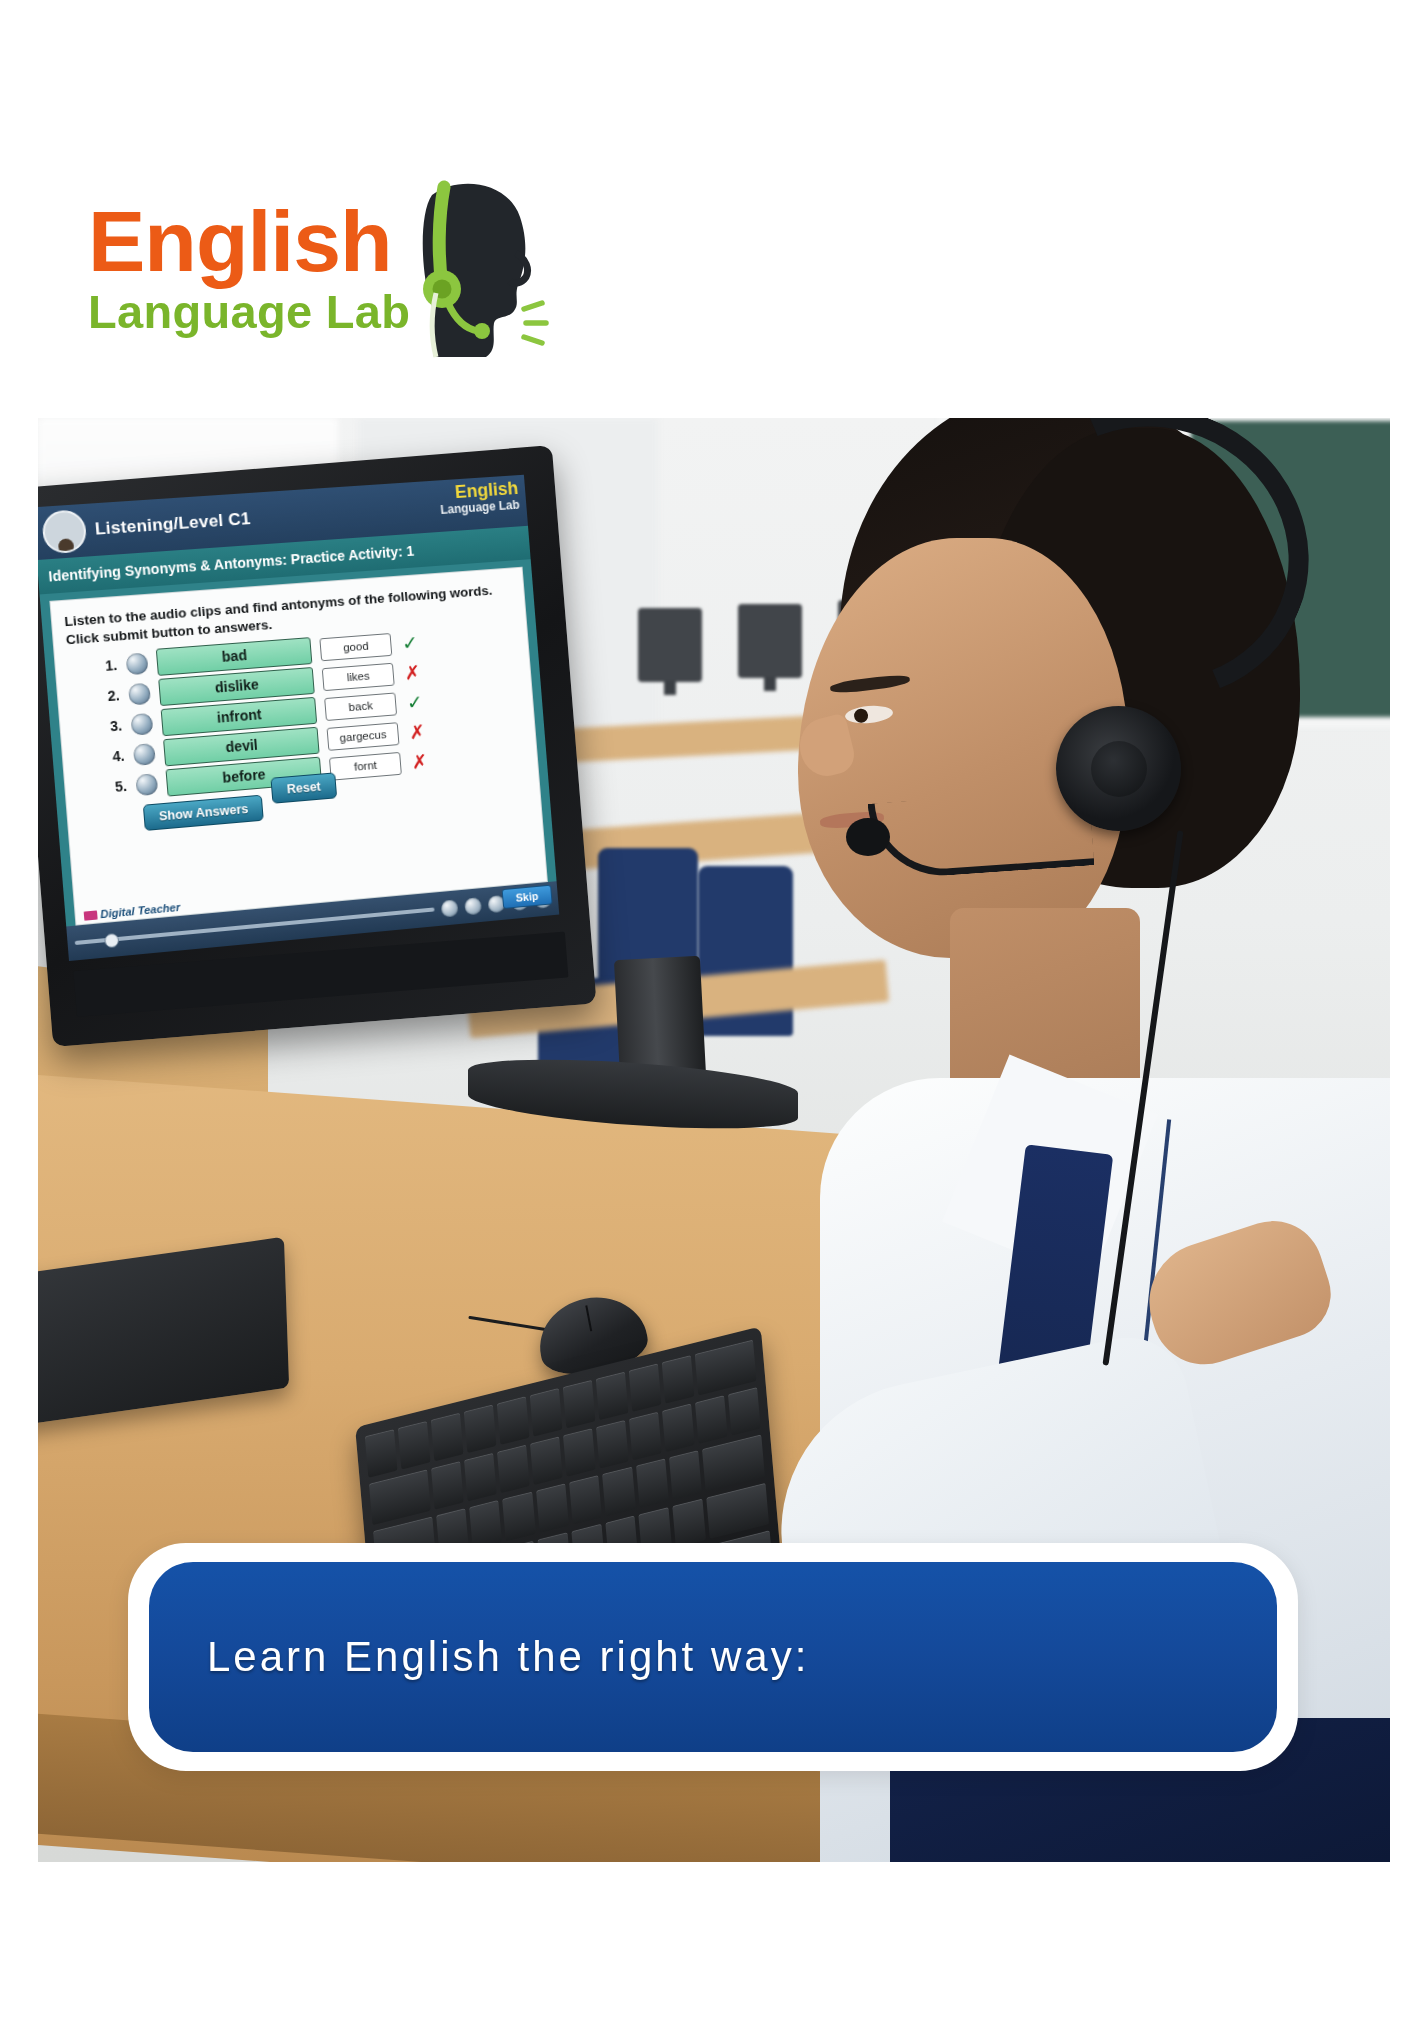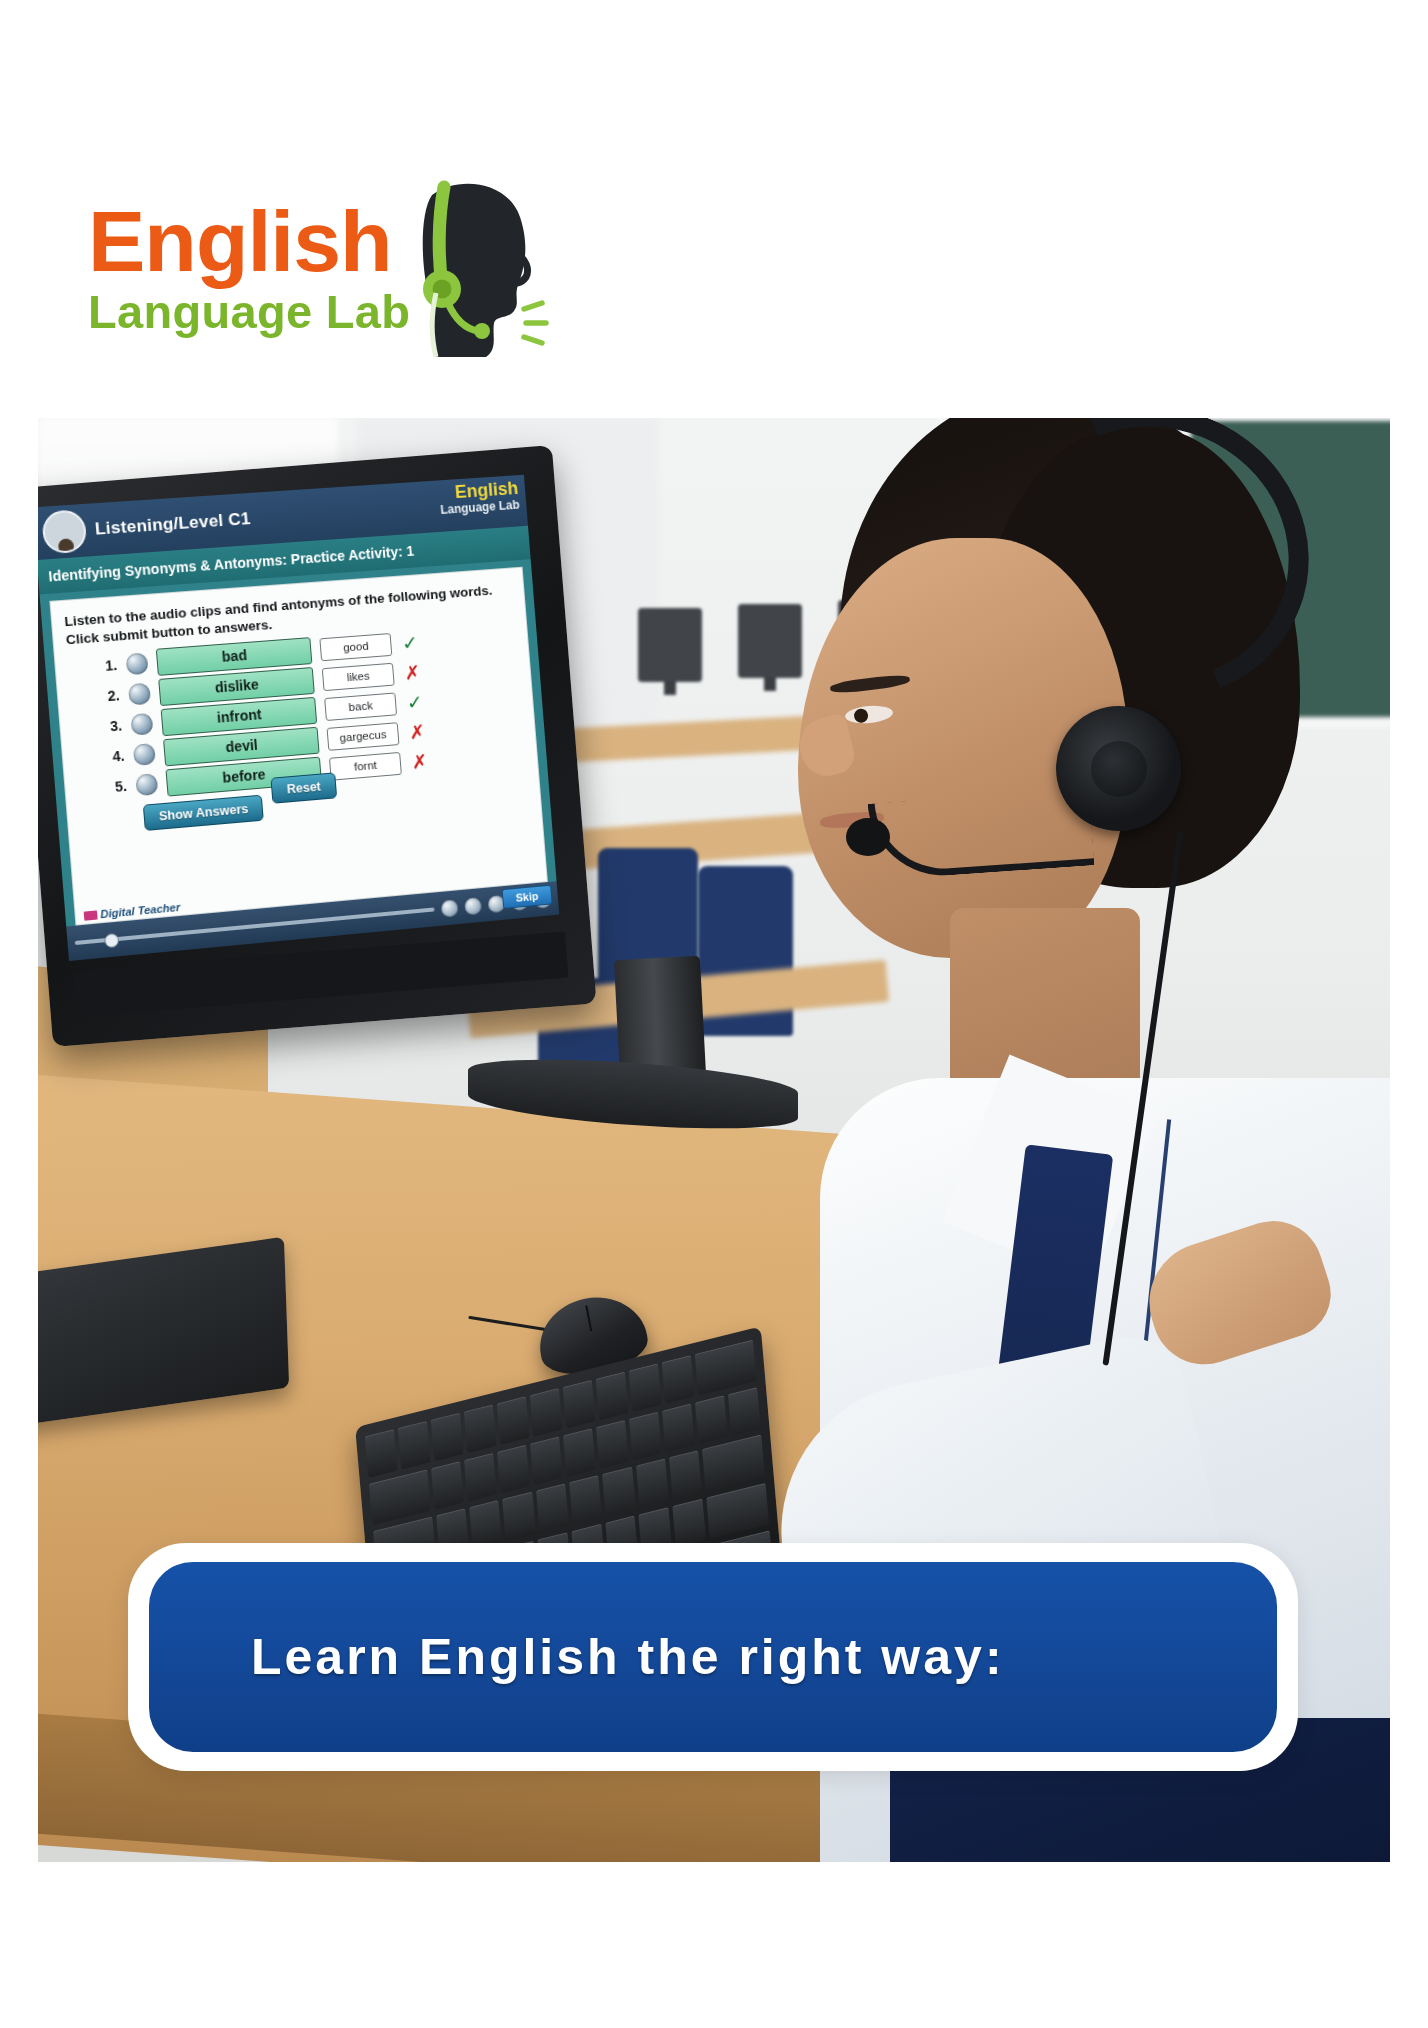--- a/index.html
+++ b/index.html
@@ -263,22 +263,22 @@
     background:#ffffff;border-radius:58px;
     box-shadow:0 6px 22px rgba(0,0,0,.10);
     display:flex;align-items:center;justify-content:center;
   }
   .bb-inner{
     width:1128px;height:190px;border-radius:44px;
     background:linear-gradient(180deg,#1552a8 0%,#14499a 48%,#0f3f88 100%);
     display:flex;flex-direction:column;justify-content:center;padding-left:58px;gap:14px;
     box-sizing:border-box;
   }
-  .bb-l1{color:#ffffff;font-size:50px;font-weight:bold;letter-spacing:3px;
-         text-shadow:0 2px 3px rgba(0,0,0,.35);margin-left:44px;}
+  .bb-l1{color:#ffffff;font-size:42px;font-weight:normal;letter-spacing:3px;
+         text-shadow:0 2px 3px rgba(0,0,0,.35);}
   .bb-l2{color:#f2ea2e;font-size:47px;font-weight:bold;letter-spacing:2px;
          text-shadow:0 2px 3px rgba(0,0,0,.35);}
 </style>
 </head>
 <body>
 
 <div id="photo">
 
   <div class="wall"></div>
   <div class="chalkboard cb1"></div>

